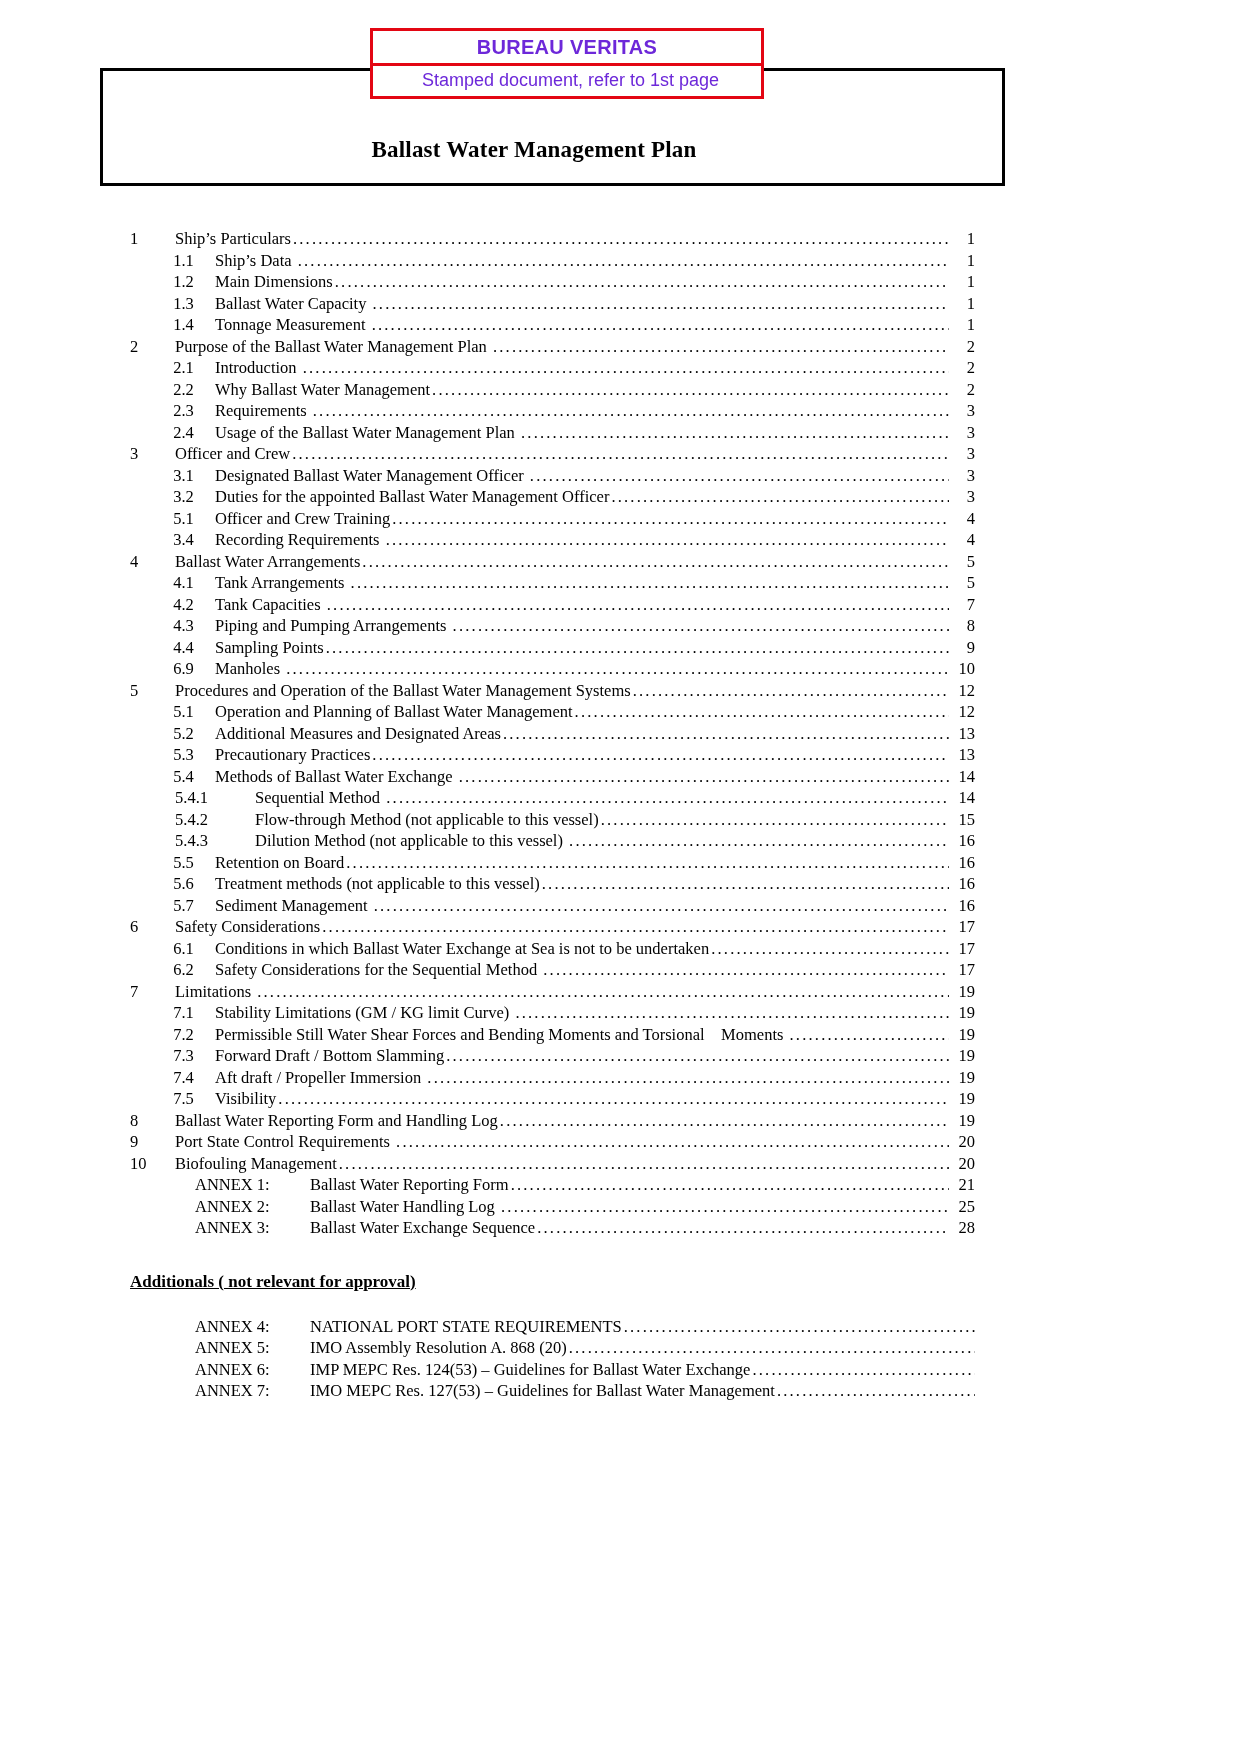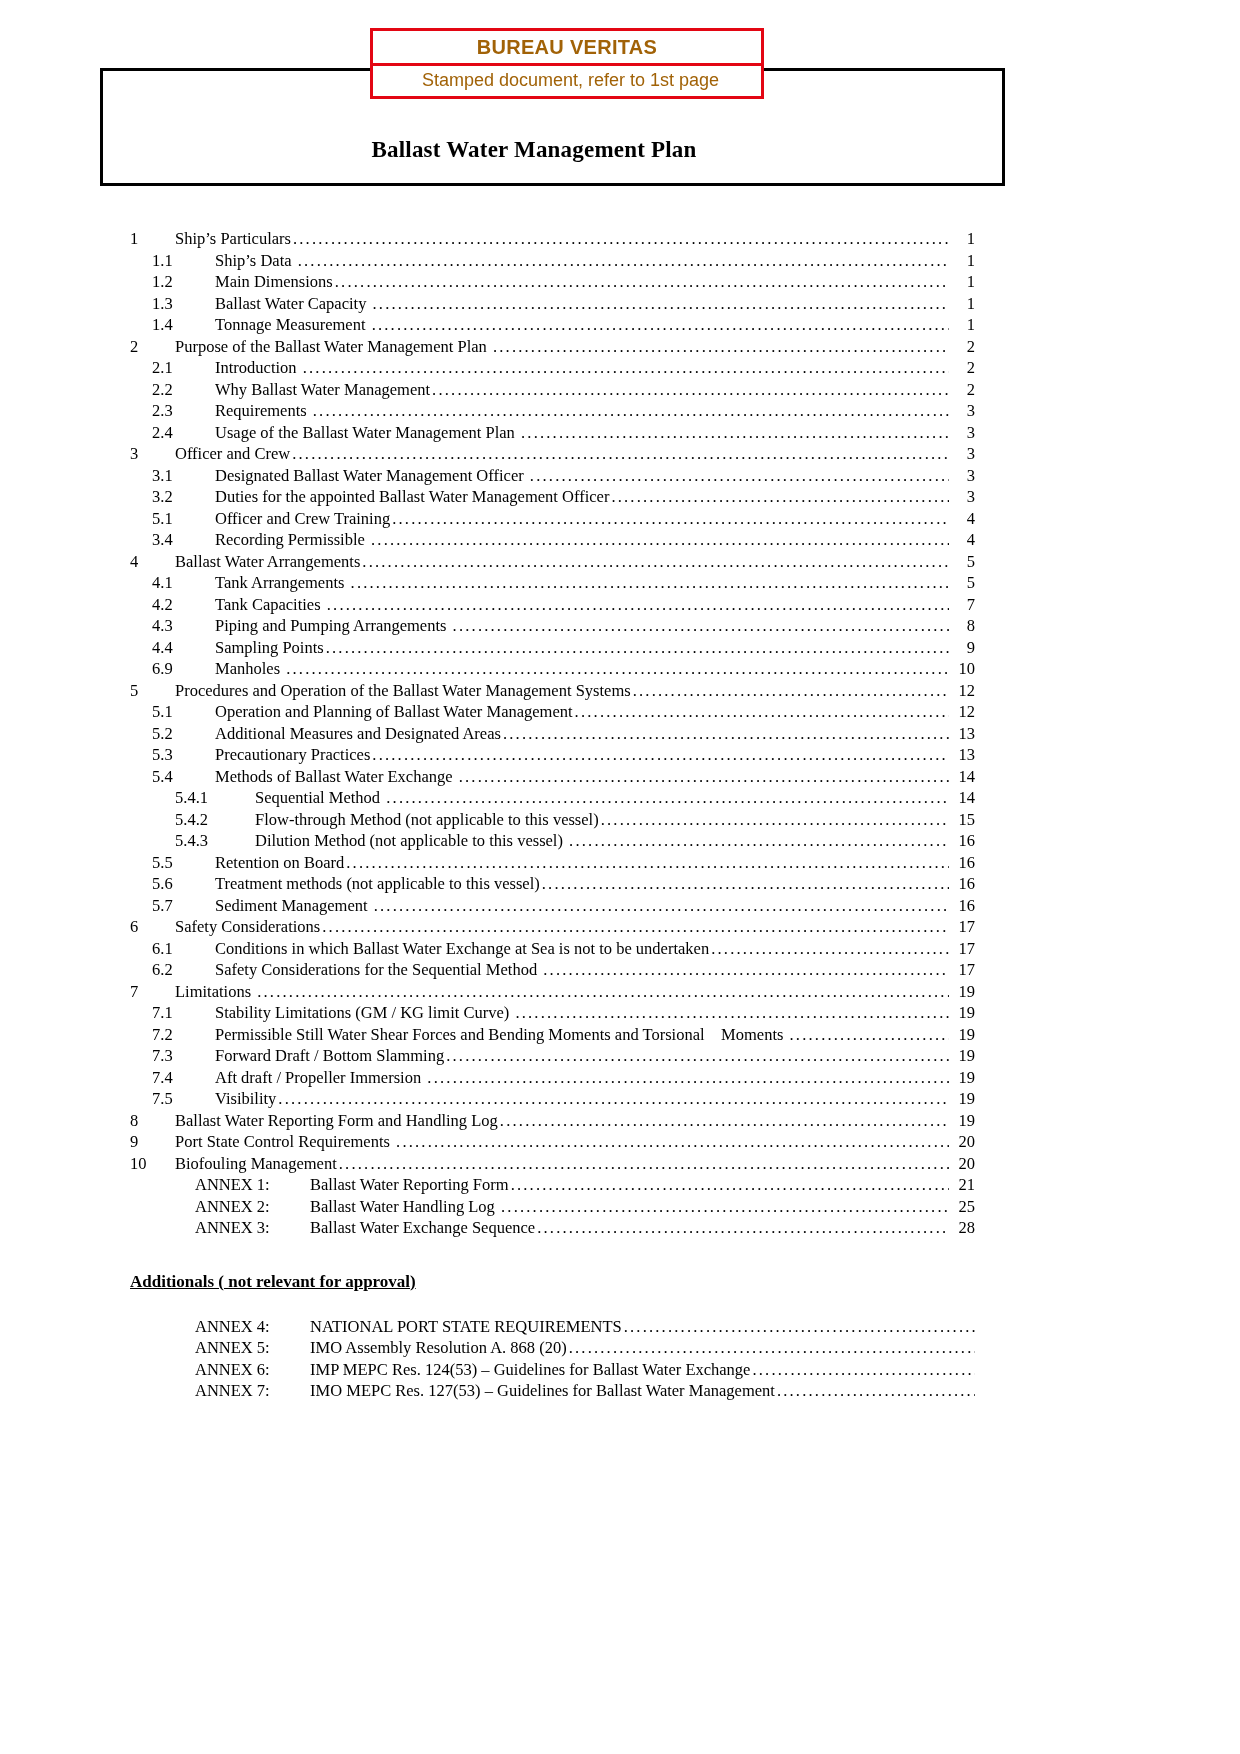--- a/index.html
+++ b/index.html
@@ -33,21 +33,21 @@
 
   
   .stamp {
     position: absolute; left: 370px; top: 28px;
     width: 394px;
     background: #fff;
     border: 3px solid #e30613;
     z-index: 5;
     text-align: center;
     font-family: "Liberation Sans", sans-serif;
-    color: #a16207;
+    color: #6d28d9;
   }
   .stamp-title {
     font-size: 20px; font-weight: bold;
     padding: 5px 0 4px 0;
     border-bottom: 3px solid #e30613;
     letter-spacing: 0.3px;
   }
   .stamp-sub {
     font-size: 18px;
     padding: 4px 0 5px 7px;
@@ -62,21 +62,21 @@
   .toc-row {
     display: flex;
     align-items: baseline;
     line-height: 21.5px;
     height: 21.5px;
     overflow: hidden;
   }
   .toc-num   { flex: none; white-space: pre; }
   .toc-title { flex: none; white-space: pre; }
   .lvl1 .toc-num     { margin-left: 0;    width: 45px; }
-  .lvl2 .toc-num     { margin-left: 22px; width: 63px; }
+  .lvl2 .toc-num     { margin-left: 22px; width: 63px; text-align: center; }
   .lvl3 .toc-num     { margin-left: 45px; width: 80px; }
   .lvlannex .toc-num { margin-left: 65px; width: 115px; }
   .toc-leader {
     flex: 1 1 auto;
     overflow: hidden;
     white-space: nowrap;
     padding-left: 2px;
   }
   .toc-leader::after {
     content: "....................................................................................................................................................................................................................";
@@ -212,21 +212,21 @@
 
   <div class="toc-row lvl2">
     <span class="toc-num">5.1</span>
     <span class="toc-title">Officer and Crew Training</span>
     <span class="toc-leader"></span>
     <span class="toc-page">4</span>
   </div>
 
   <div class="toc-row lvl2">
     <span class="toc-num">3.4</span>
-    <span class="toc-title">Recording Permissible </span>
+    <span class="toc-title">Recording Requirements </span>
     <span class="toc-leader"></span>
     <span class="toc-page">4</span>
   </div>
 
   <div class="toc-row lvl1">
     <span class="toc-num">4</span>
     <span class="toc-title">Ballast Water Arrangements</span>
     <span class="toc-leader"></span>
     <span class="toc-page">5</span>
   </div>

